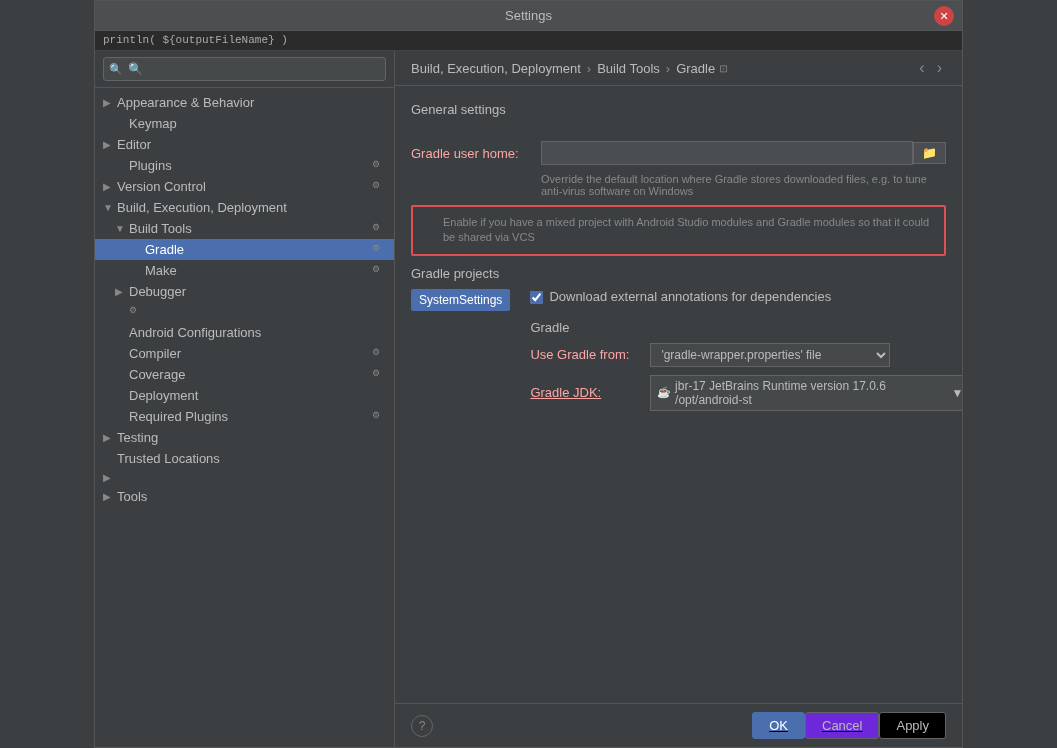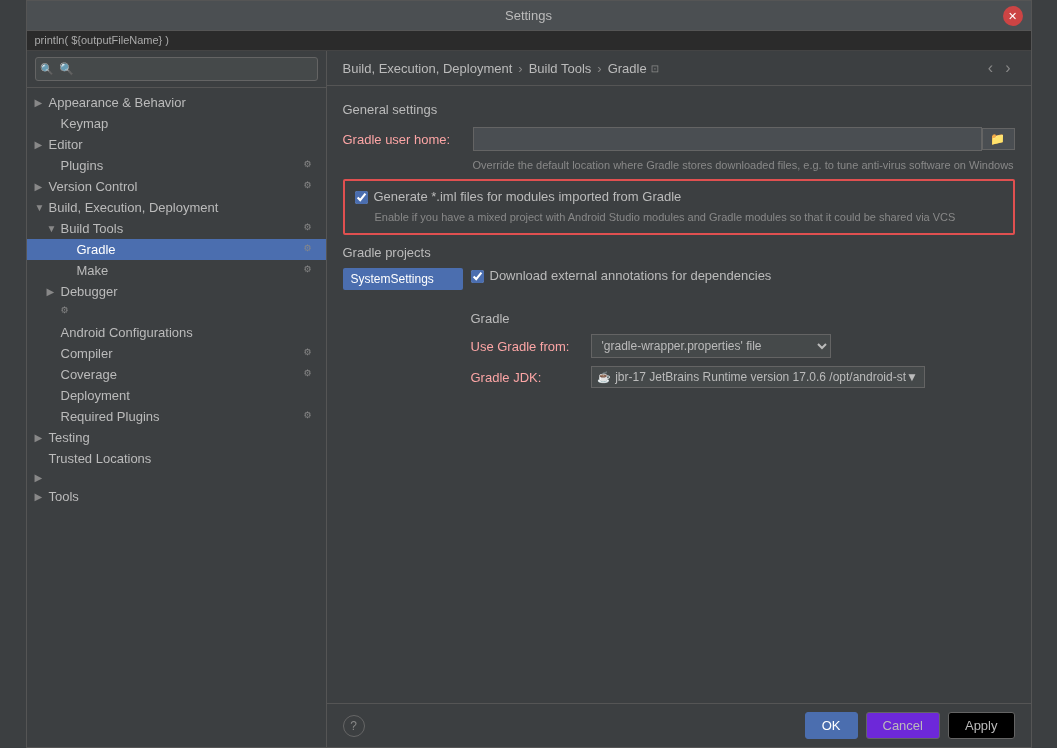--- a/index.html
+++ b/index.html
@@ -8,21 +8,21 @@
       font-size: 13px;
       background: #3c3f41;
       display: flex;
       justify-content: center;
       align-items: center;
       width: 1057px;
       height: 748px;
       overflow: hidden;
     }
     .dialog {
-      width: 1006px;
+      width: 869px;
       height: 748px;
       background: #3c3f41;
       display: flex;
       flex-direction: column;
       border: 1px solid #555;
       position: relative;
     }
     .title-bar {
       background: #4b4f52;
       display: flex;
@@ -166,21 +166,21 @@
       padding: 16px;
       overflow-y: auto;
       color: #bbb;
     }
     .settings-content::-webkit-scrollbar { width: 6px; }
     .settings-content::-webkit-scrollbar-track { background: #3c3f41; }
     .settings-content::-webkit-scrollbar-thumb { background: #666; }
     .section-title {
       font-size: 13px;
       color: #bbb;
-      margin-bottom: 10px;
+      margin-bottom: 24px;
     }
     .form-row {
       display: flex;
       align-items: center;
       margin-bottom: 8px;
     }
     .form-label {
       color: #fca5a5;
       min-width: 130px;
     }
@@ -223,21 +223,21 @@
       margin-bottom: 10px;
       border-radius: 2px;
     }
     .gradle-projects-title {
       font-size: 13px;
       color: #bbb;
       margin-bottom: 8px;
     }
     .gradle-projects-container {
       display: flex;
-      gap: 8px;
+      gap: 20px;
       margin-bottom: 12px;
     }
     .projects-list {
       width: 120px;
     }
     .project-item {
       background: #4b6eaf;
       color: white;
       padding: 4px 8px;
       cursor: pointer;
@@ -292,21 +292,21 @@
       color: #888;
       display: flex;
       align-items: center;
       justify-content: center;
       cursor: pointer;
       font-size: 12px;
     }
     .bottom-actions {
       margin-left: auto;
       display: flex;
-      gap: 8px;
+      text-decoration: underline;
     }
     .btn {
       padding: 5px 16px;
       border-radius: 3px;
       cursor: pointer;
       font-size: 13px;
       border: 1px solid #646464;
     }
     .btn-ok {
       background: #4b6eaf;
@@ -325,21 +325,21 @@
       width: 14px;
       height: 14px;
       color: #888;
       font-size: 9px;
     }
     .bg-code-top {
       height: 20px;
       background: #2b2b2b;
       color: #aaa;
       font-size: 11px;
-      font-family: Liberation Sans, sans-serif;
+      font-family: Liberation Mono, monospace;
       padding: 3px 8px;
       border-bottom: 1px solid #444;
     }
   </style>
 </head>
 <body>
 
 <div class="dialog">
 
   <div class="title-bar">
@@ -491,52 +491,48 @@
 
         <div class="form-row">
           <span class="form-label">Gradle user home:</span>
           <input class="form-input" type="text" value="" style="background: rgb(74, 78, 82); color: rgb(221, 221, 221); border: 1px solid rgb(100, 100, 100); height: 24px;">
           <button class="form-browse-btn">📁</button>
         </div>
 
         <div class="hint-text">Override the default location where Gradle stores downloaded files, e.g. to tune anti-virus software on Windows</div>
 
         <div class="highlight-box">
-          <div class="checkbox-row">
-            <input type="checkbox" id="gen-iml" checked="" style="">
-            <label for="gen-iml">Generate *.iml files for modules imported from Gradle</label>
-          </div>
           <div style="font-size:11px; color:#888; padding-left:20px; line-height:1.4;">Enable if you have a mixed project with Android Studio modules and Gradle modules so that it could be shared via VCS</div>
         </div>
 
         <div class="gradle-projects-title">Gradle projects</div>
 
         <div class="gradle-projects-container">
 
           <div class="projects-list">
             <div class="project-item">SystemSettings</div>
           </div>
 
           <div class="gradle-right">
-            <div class="checkbox-row" style="margin-bottom:28px;align-items:flex-end;">
+            <div class="checkbox-row" style="margin-bottom:16px;align-items:flex-end;">
               <input type="checkbox" id="dl-ann" checked="" style="">
               <label for="dl-ann">Download external annotations for dependencies</label>
             </div>
 
             <div class="gradle-section-title">Gradle</div>
 
             <div class="form-row" style="margin-bottom:8px;">
               <span class="form-label" style="min-width:120px;">Use Gradle from:</span>
               <select class="select-field">
                 <option>'gradle-wrapper.properties' file</option>
               </select>
             </div>
 
             <div class="form-row">
-              <span class="form-label" style="min-width:120px;">Gradle JDK:</span>
+              <span class="form-label" style="min-width:120px;text-decoration:underline;">Gradle JDK:</span>
               <div class="jdk-select">
                 <span class="jdk-icon">☕</span>
                 <span>jbr-17  JetBrains Runtime version 17.0.6 /opt/android-st</span>
                 <span style="margin-left:auto;">▼</span>
               </div>
             </div>
           </div>
         </div>
 
       </div>

